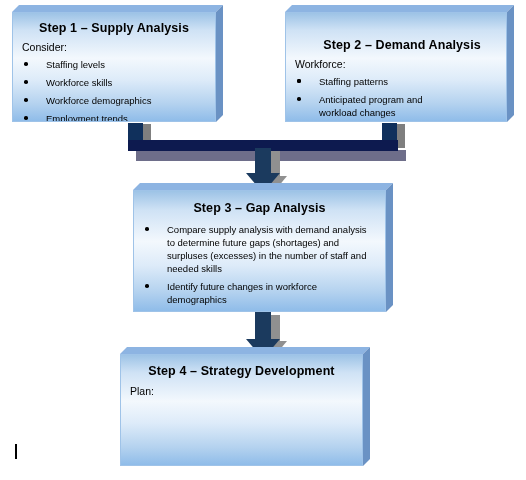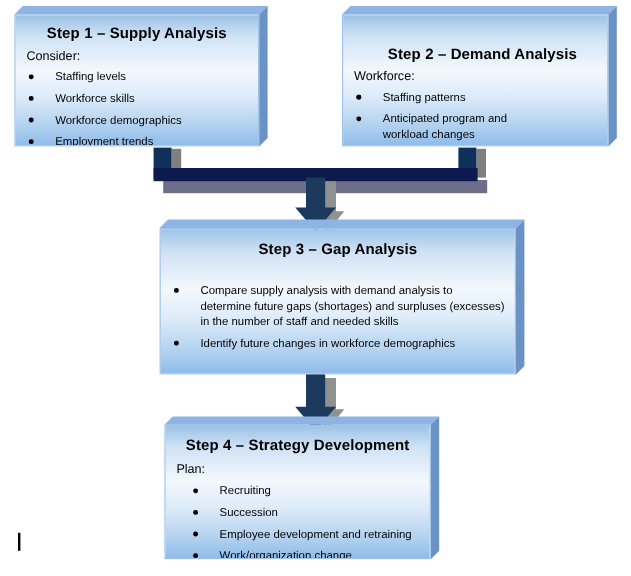--- a/index.html
+++ b/index.html
@@ -222,66 +222,48 @@
   <div class="stem" style="left:382px; top:123px; height:26px;"></div>
 
   <div class="busbar-shadow" style="left:136px; top:150px; width:270px; height:11px;"></div>
   <div class="busbar" style="left:128px; top:140px; width:270px; height:11px;"></div>
 
   <div class="arrow-shaft-shadow" style="left:266px; top:151px; height:26px;"></div>
   <div class="arrow-head-shadow" style="left:259px; top:176px;"></div>
   <div class="arrow-shaft" style="left:255px; top:148px; height:26px;"></div>
   <div class="arrow-head" style="left:246px; top:173px;"></div>
 
-  <div class="box" style="left:133px; top:190px; width:297px; height:122px;">
+  <div class="box" style="left:133px; top:190px; width:253px; height:122px;">
     <div class="face-top"></div>
     <div class="face-right"></div>
     <div class="face-front">
       <div class="box-title" style="margin-top:10px;">Step 3 – Gap Analysis</div>
-      <ul class="bullets" style="margin-top:21px; padding-right:8px;">
+      <ul class="bullets" style="margin-top:8px; padding-right:8px;">
         <li>
           <span class="bullet-dot"></span>
           <span>Compare supply analysis with demand analysis to determine future gaps (shortages) and surpluses (excesses) in the number of staff and needed skills</span>
         </li>
         <li>
           <span class="bullet-dot"></span>
           <span>Identify future changes in workforce demographics</span>
         </li>
 
       </ul>
     </div>
   </div>
 
   <div class="arrow-shaft-shadow" style="left:266px; top:315px; height:28px;"></div>
   <div class="arrow-head-shadow" style="left:259px; top:341px;"></div>
   <div class="arrow-shaft" style="left:255px; top:312px; height:28px;"></div>
   <div class="arrow-head" style="left:246px; top:339px;"></div>
 
-  <div class="box" style="left:137px; top:354px; width:222px; height:112px;">
+  <div class="box" style="left:120px; top:354px; width:243px; height:112px;">
     <div class="face-top"></div>
     <div class="face-right"></div>
     <div class="face-front">
       <div class="box-title" style="margin-top:9px;">Step 4 – Strategy Development</div>
       <div class="box-lead" style="margin:7px 0 6px 9px;">Plan:</div>
-      <ul class="bullets" style="padding-left:12px;">
-        <li>
-          <span class="bullet-dot"></span>
-          <span>Recruiting</span>
-        </li>
-        <li>
-          <span class="bullet-dot"></span>
-          <span>Succession</span>
-        </li>
-        <li>
-          <span class="bullet-dot"></span>
-          <span>Employee development and retraining</span>
-        </li>
-        <li>
-          <span class="bullet-dot"></span>
-          <span>Work/organization change</span>
-        </li>
-      </ul>
     </div>
   </div>
 
   <div class="caret" style="left:15px; top:444px;"></div>
 
 </div>
 
 </body></html>

